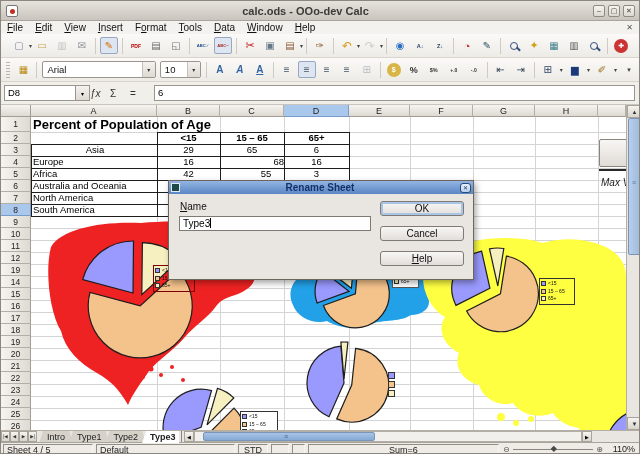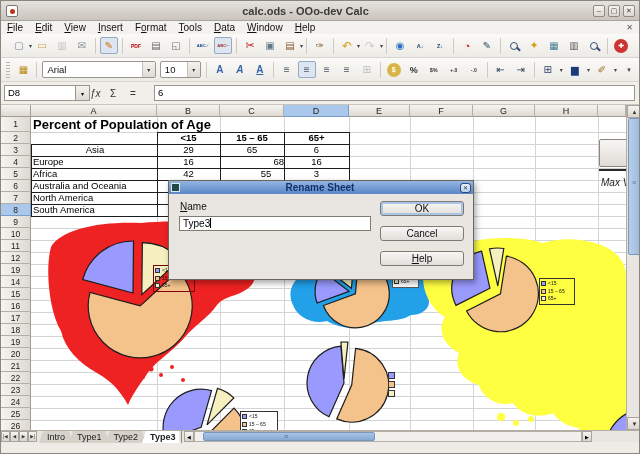--- a/index.html
+++ b/index.html
@@ -476,20 +476,36 @@
         <span class="tab active">Type3</span>
       </span>
     <span class="hdivider"></span>
     <span class="harrow">◀</span>
     <span class="htrack">
       <span class="hthumb"></span>
     </span>
     <span class="harrow">▶</span>
   </div>
 
+  <div class="statusbar">
+    <span class="scell" style="left:2px;width:90px;">Sheet 4 / 5</span>
+    <span class="scell" style="left:95px;width:139px;">Default</span>
+    <span class="scell" style="left:237px;width:30px;text-align:center;">STD</span>
+    <span class="scell" style="left:270px;width:18px;"></span>
+    <span class="scell" style="left:291px;width:13px;"></span>
+    <span class="scell" style="left:307px;width:191px;text-align:center;">Sum=6</span>
+    <span class="zoomctl">
+      <span class="zbtn">⊖</span>
+      <span class="ztrack">
+          <span class="zthumb">◆</span>
+        </span>
+      <span class="zbtn">⊕</span>
+    </span>
+    <span class="scell" style="left:604px;width:33px;border:none;text-align:right;">110%</span>
+  </div>
 
   <div class="dialog">
     <div class="dtitle">
       <span class="dicon"></span>
       <span class="dtext">Rename Sheet</span>
       <span class="dclose">✕</span>
     </div>
     <div class="dlabel"><u>N</u>ame</div>
     <div class="dinput"><span>Type3</span><span class="caret"></span></div>
     <div class="dbtn cancel">Cancel</div>

